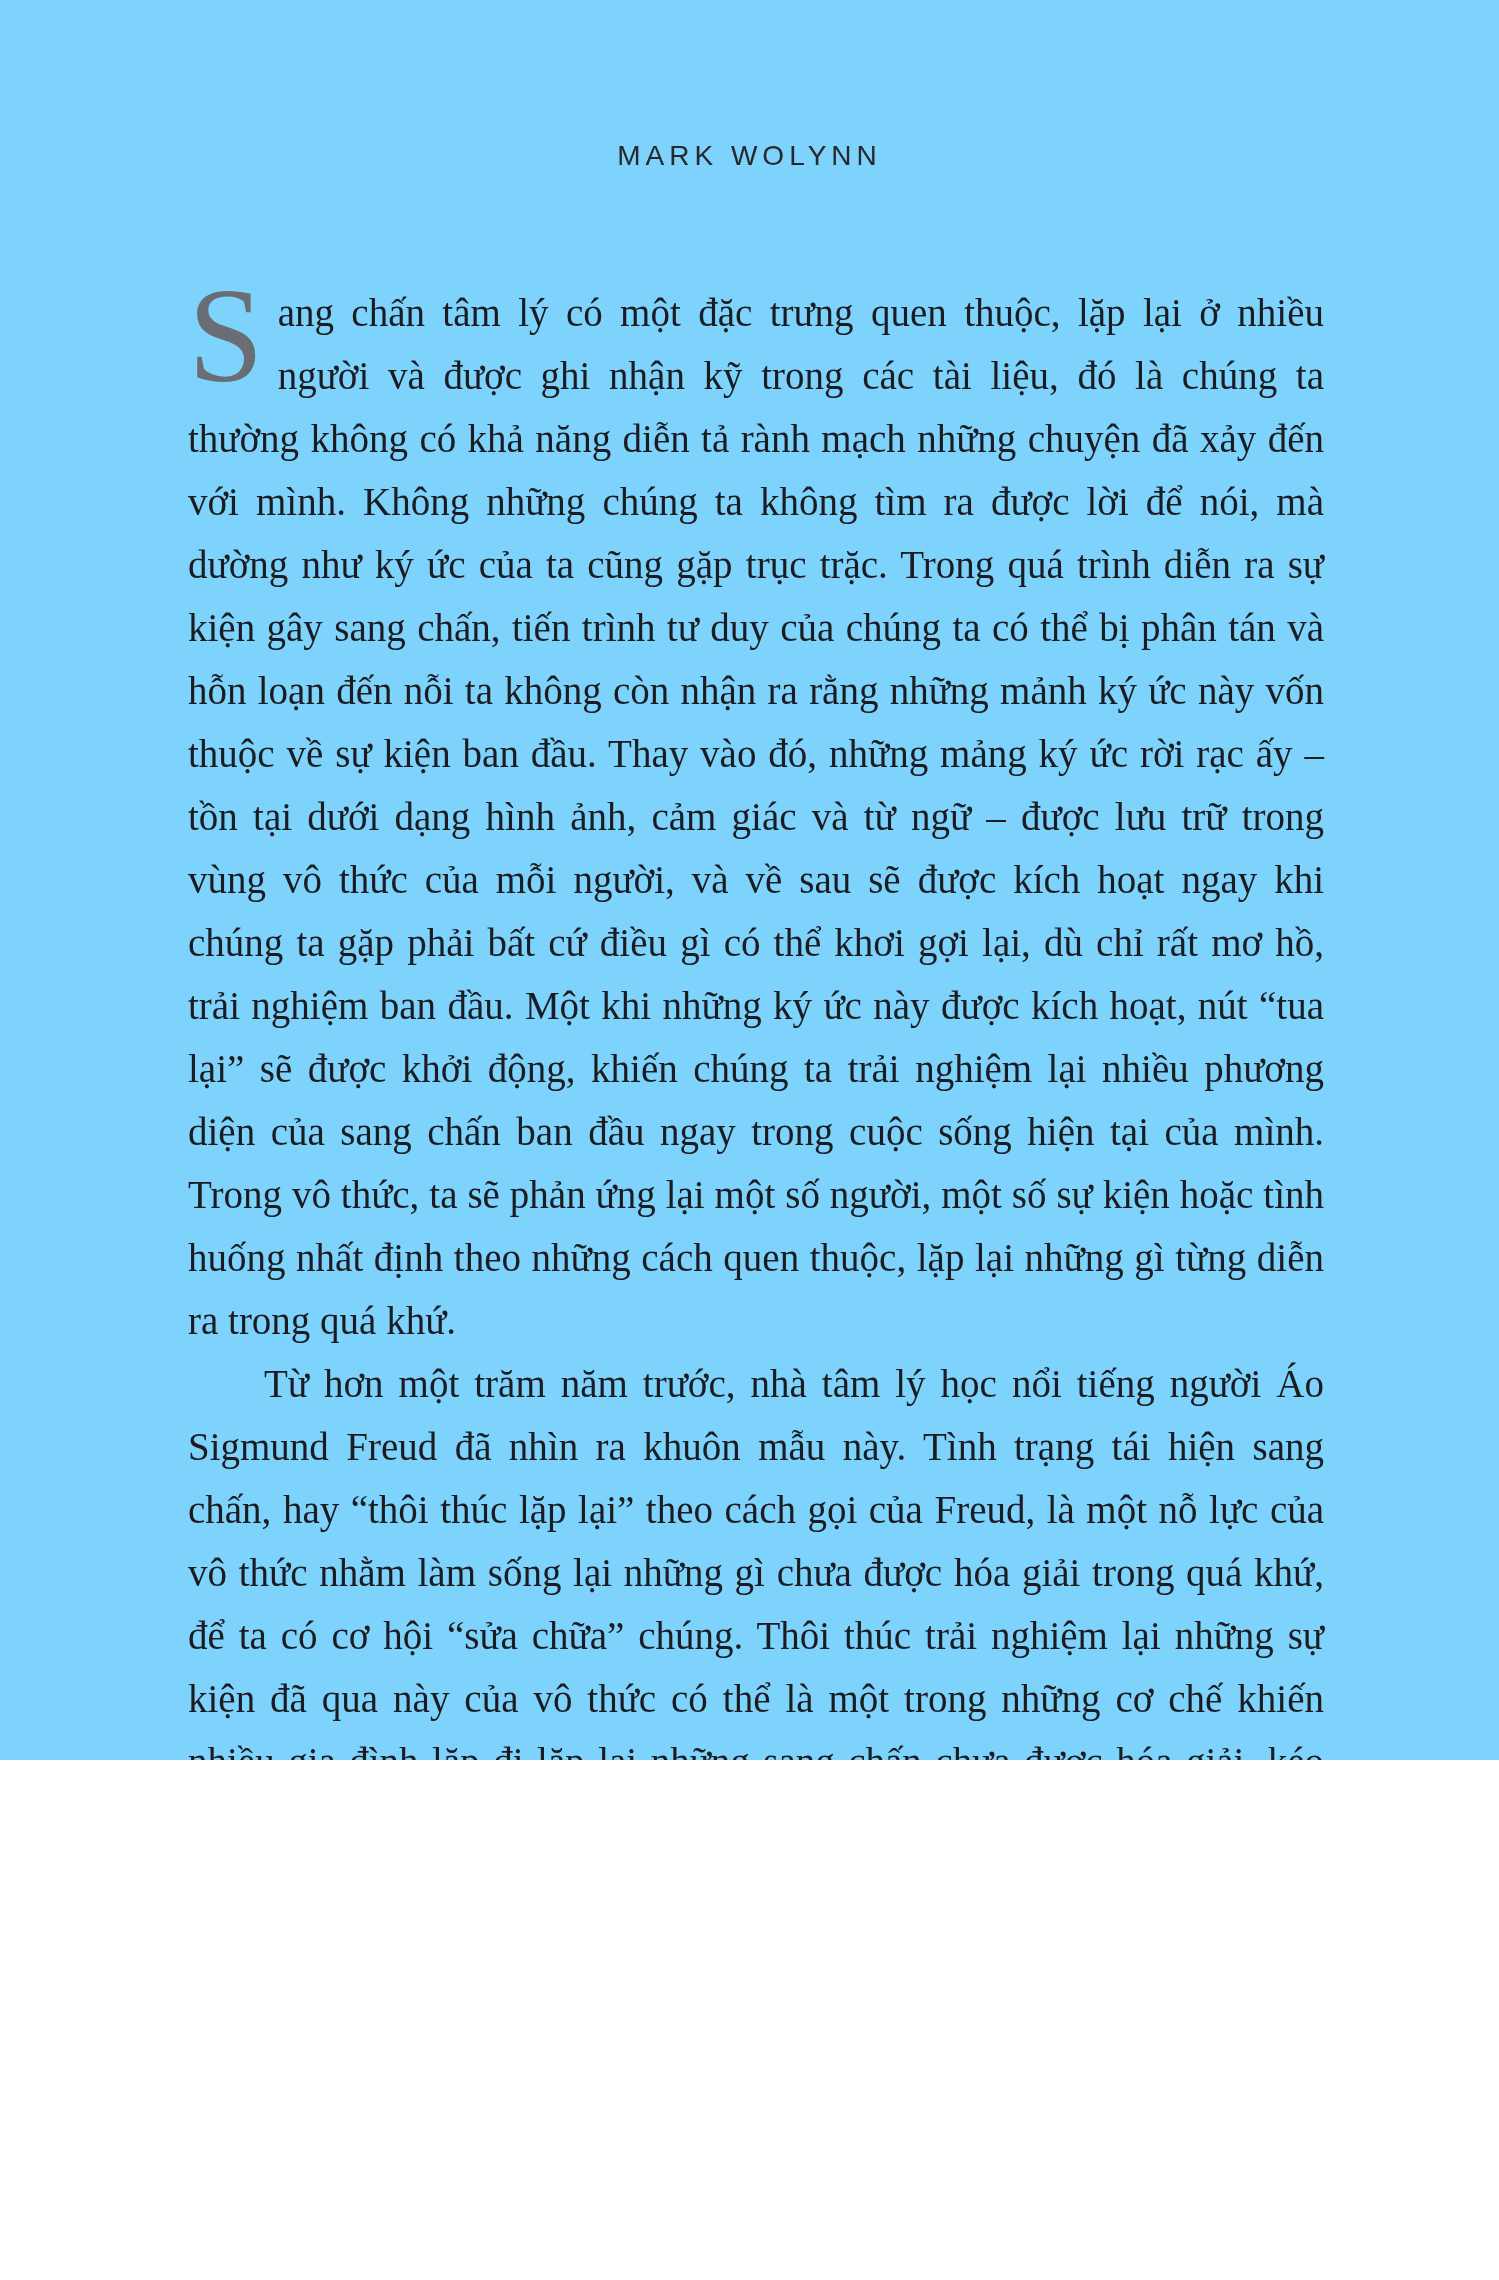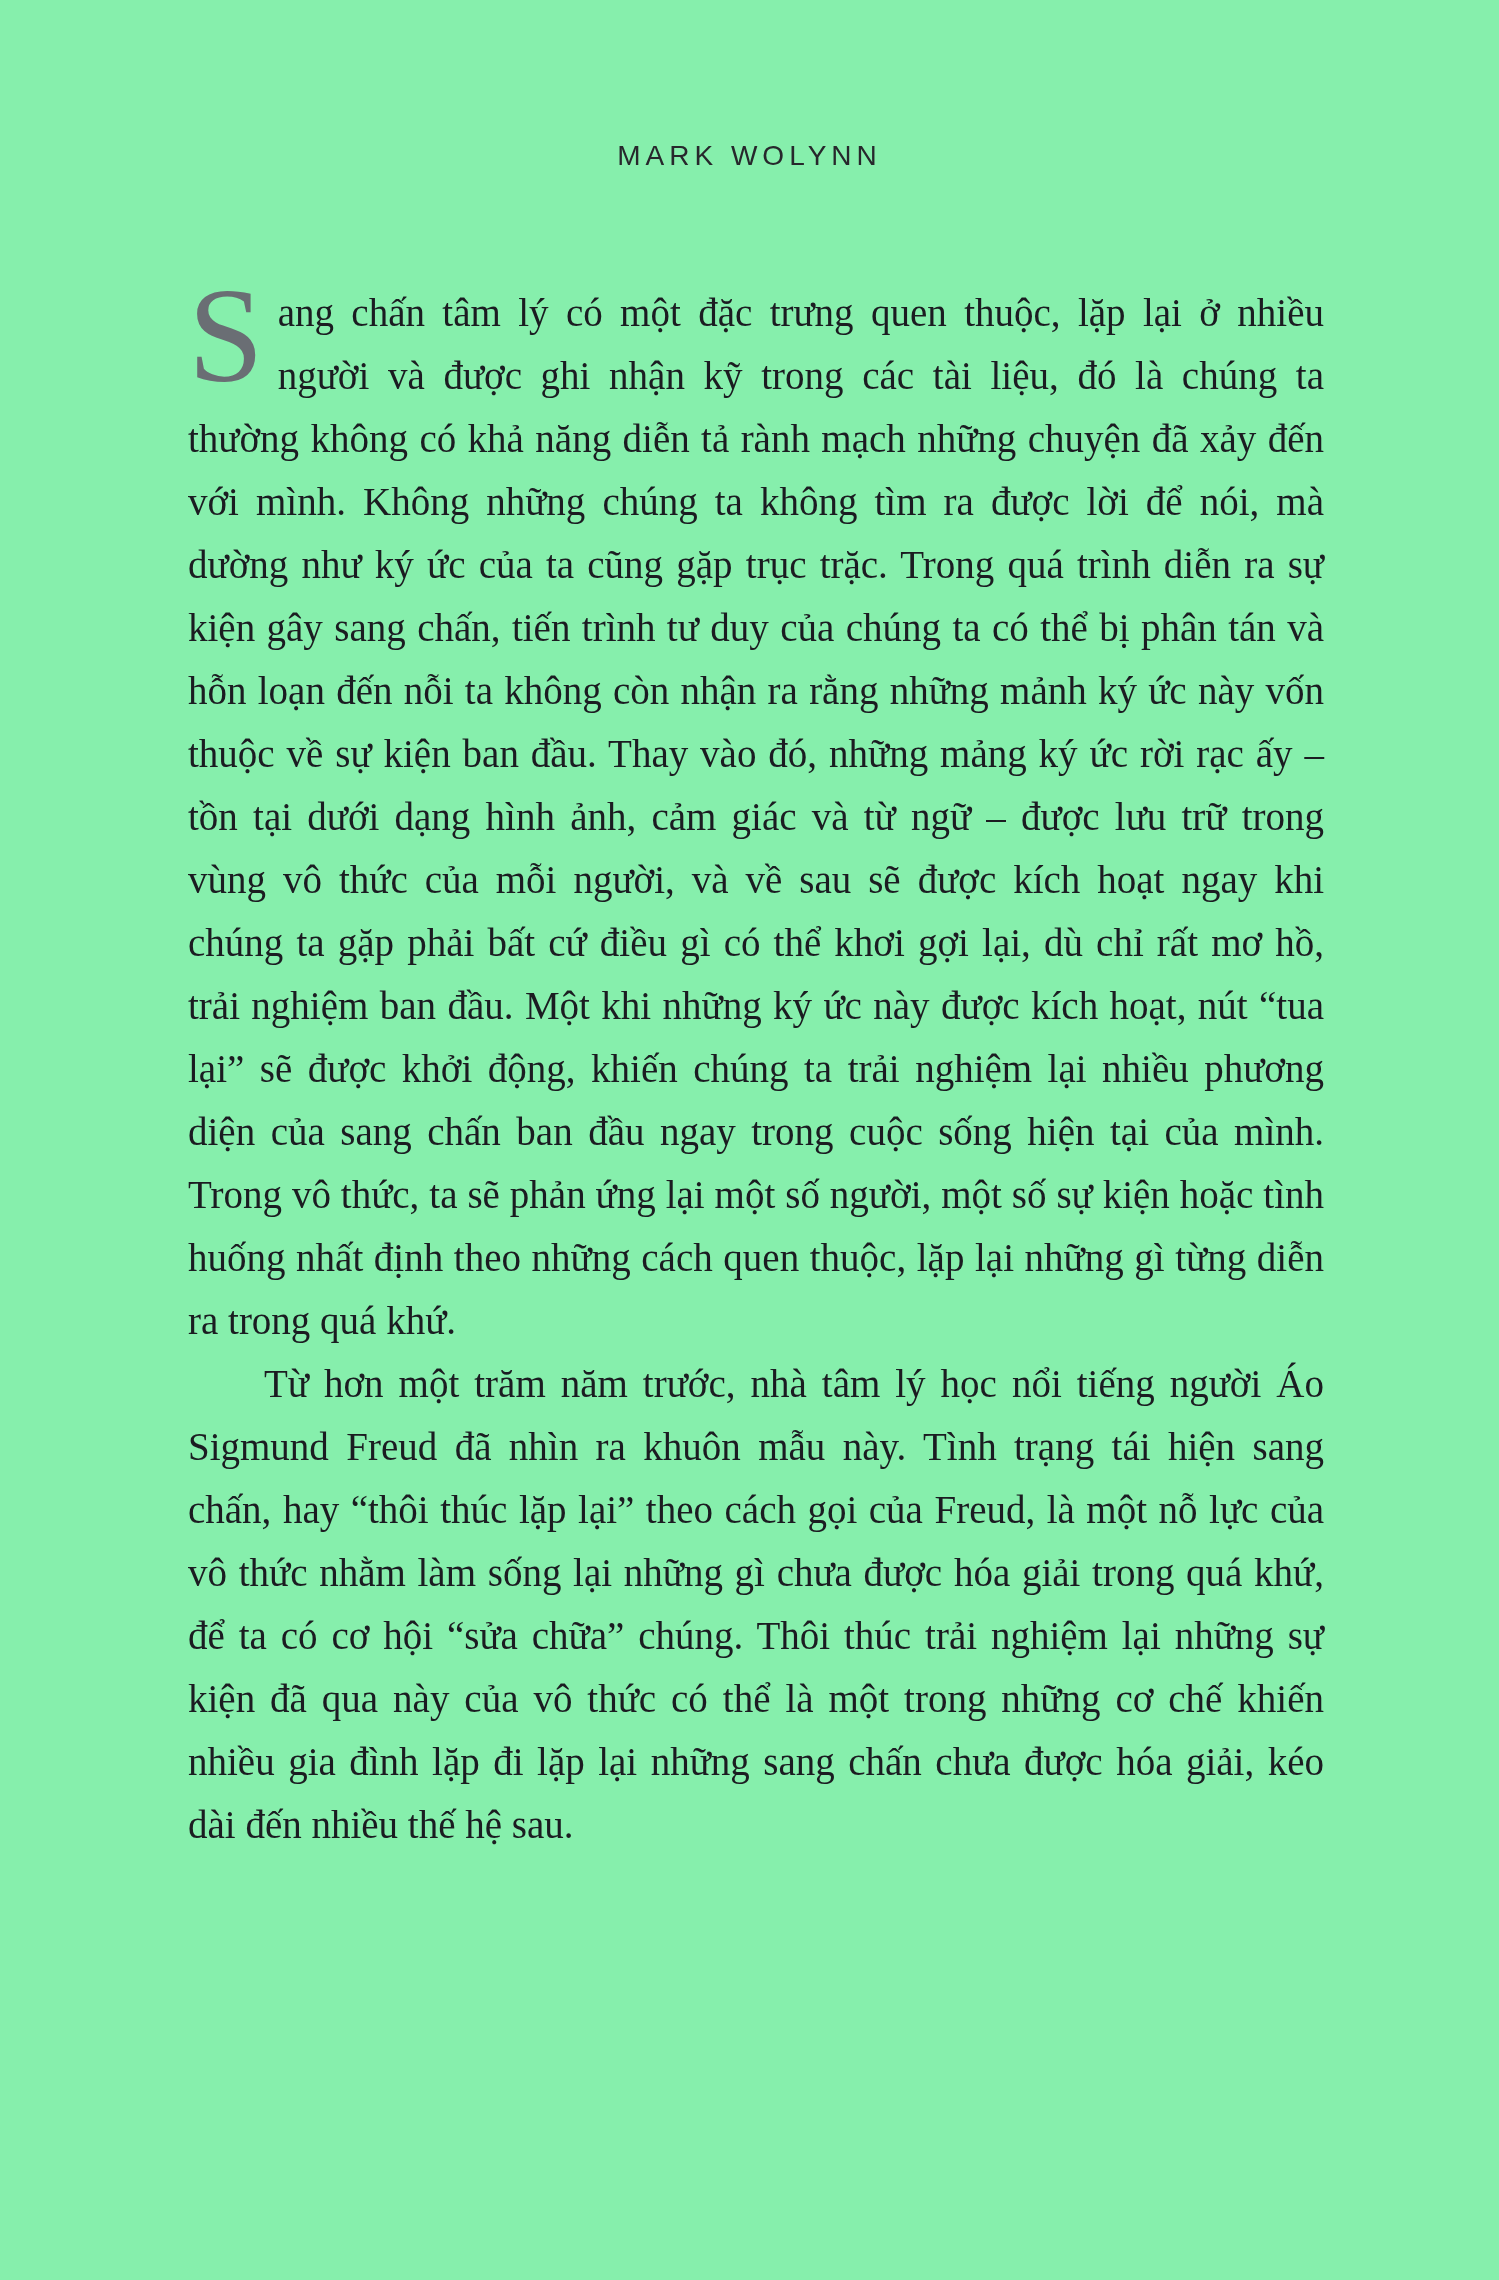--- a/index.html
+++ b/index.html
@@ -3,22 +3,22 @@
 <meta charset="utf-8">
 <style>
   html, body {
     margin: 0;
     padding: 0;
     background: #ffffff;
   }
   .page {
     position: relative;
     width: 1499px;
-    height: 2280px;
-    background: #86efac;
+    height: 1760px;
+    background: #7dd3fc;
     overflow: hidden;
     font-family: "Liberation Serif", "DejaVu Serif", serif;
   }
   .running-header {
     position: absolute;
     top: 140px;
     left: 0;
     width: 100%;
     text-align: center;
     font-family: "Liberation Sans", "DejaVu Sans", sans-serif;

